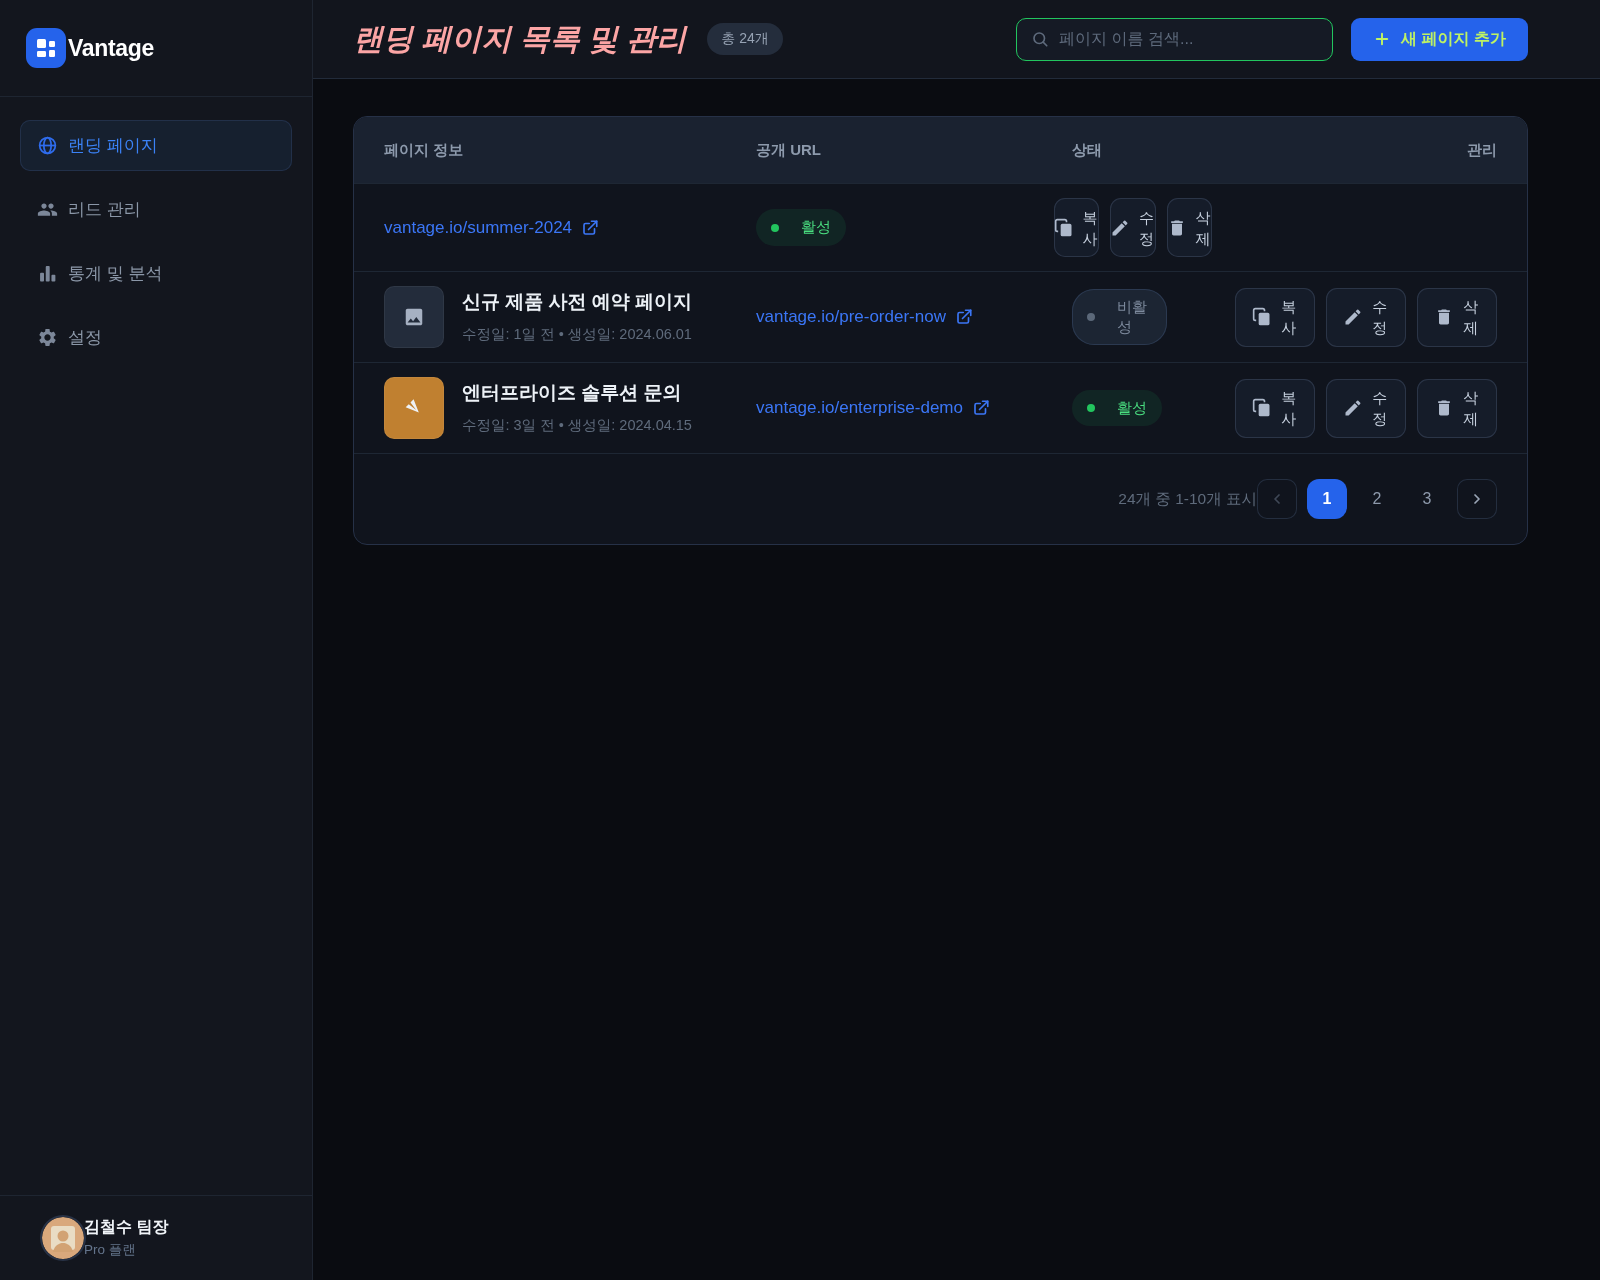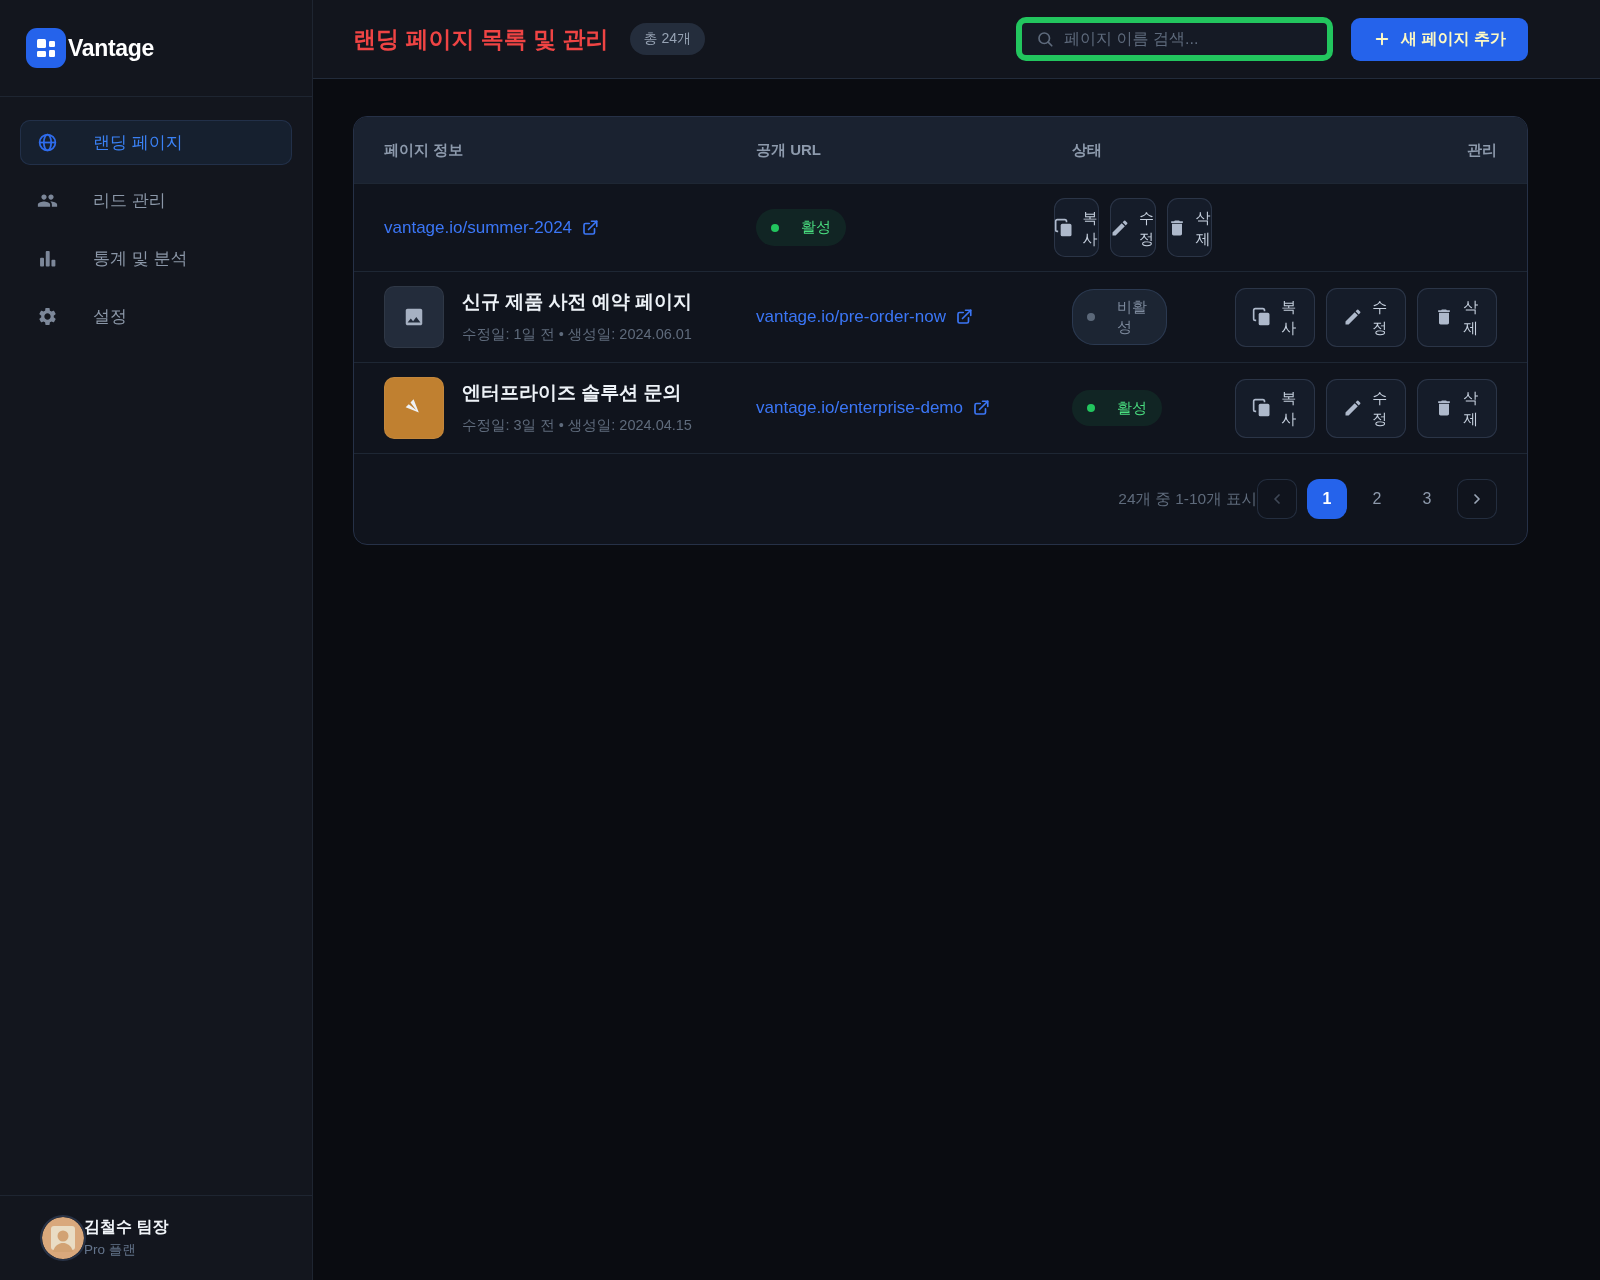--- a/index.html
+++ b/index.html
@@ -28,22 +28,22 @@
   }
   .logo-badge {
     width:40px; height:40px; border-radius:11px;
     background:#2563eb;
     display:flex; align-items:center; justify-content:center;
   }
   .brand-name { font-size:23px; font-weight:700; color:#ffffff; letter-spacing:-0.3px; }
 
   .nav { padding:23px 20px; display:flex; flex-direction:column; gap:13px; }
   .nav-item {
-    height:45px; border-radius:10px;
-    display:flex; align-items:center; gap:35px;
+    height:51px; border-radius:10px;
+    display:flex; align-items:center; gap:10px;
     padding:0 17px;
     font-size:17px; font-weight:500;
     color:#8b97a8; cursor:pointer;
   }
   .nav-item .nav-ico { width:21px; height:21px; color:#7c8799; }
   .nav-item.active {
     background:#16202f;
     box-shadow:inset 0 0 0 1px #223049;
     color:#3b82f6;
   }
@@ -65,48 +65,48 @@
 
   
   .main { position:absolute; left:313px; right:0; top:0; bottom:0; }
   .topbar {
     height:79px;
     background:#12151d;
     border-bottom:1px solid #222b3a;
     display:flex; align-items:center;
     padding:0 72px 0 40px;
   }
-  .page-title { font-size:23px; font-weight:700; color:#ef4444; }
+  .page-title { font-size:30px; font-weight:700; color:#fca5a5;font-style:italic; }
   .total-badge {
     margin-left:21px;
     background:#242d3c; color:#97a3b4;
     font-size:14px; font-weight:500;
     padding:7px 14px; border-radius:999px;
   }
   .search-box {
     margin-left:auto;
     width:317px; height:43px;
     background:#151a25;
-    border:6px solid #22c55e;
+    border:1px solid #22c55e;
     border-radius:10px;
     display:flex; align-items:center; gap:10px;
     padding:16px 14px;
   }
   .search-box .s-ico { width:18px; height:18px; color:#5e6a7c; flex:0 0 18px; }
   .search-box input {
     background:transparent; border:none; outline:none;
     color:#cfd8e3; font-size:16px; width:100%;
     font-family:inherit;
   }
   .search-box input::placeholder { color:#5e6a7c; }
   .add-btn {
     margin-left:18px;
     height:43px; padding:0 22px;
     background:#2563eb; border:none; border-radius:9px;
-    color:#fef9c3; font-size:16px; font-weight:700;
+    color:#bef264; font-size:16px; font-weight:700;
     display:flex; align-items:center; gap:10px;
     cursor:pointer; font-family:inherit;
   }
   .add-btn .p-ico { width:18px; height:18px; }
 
   
   .card {
     margin:37px 72px 0 40px;
     background:#10141d;
     border:1px solid #263147;

